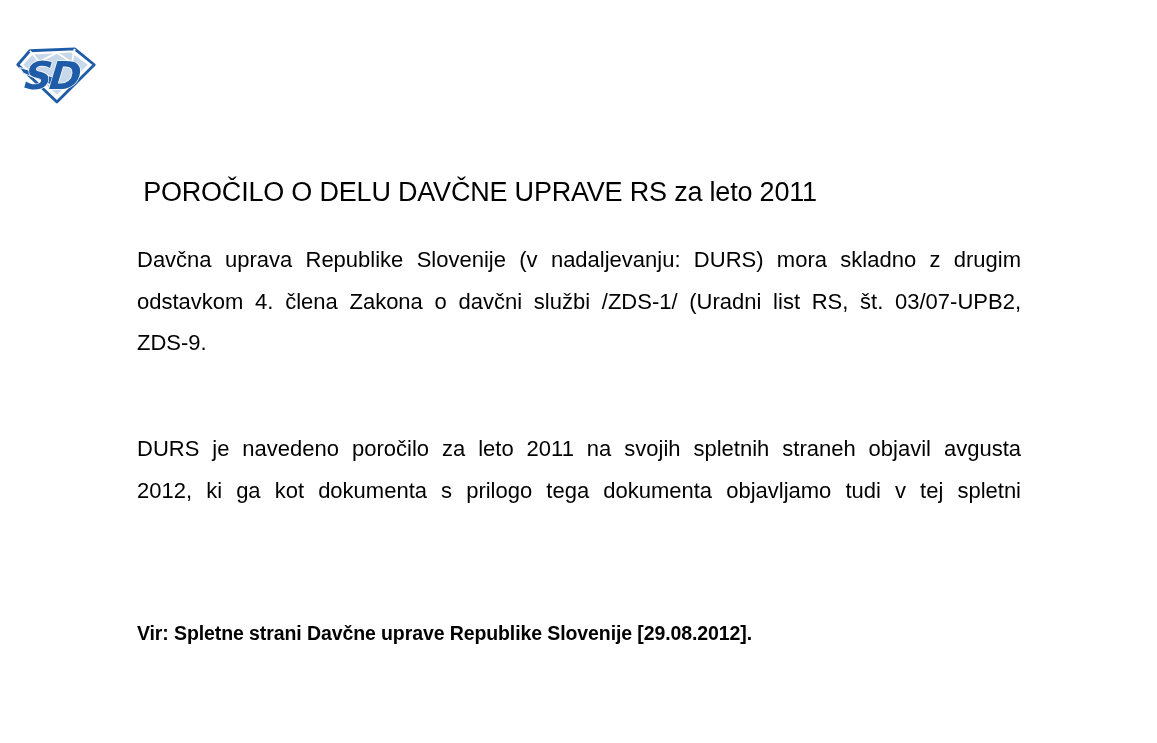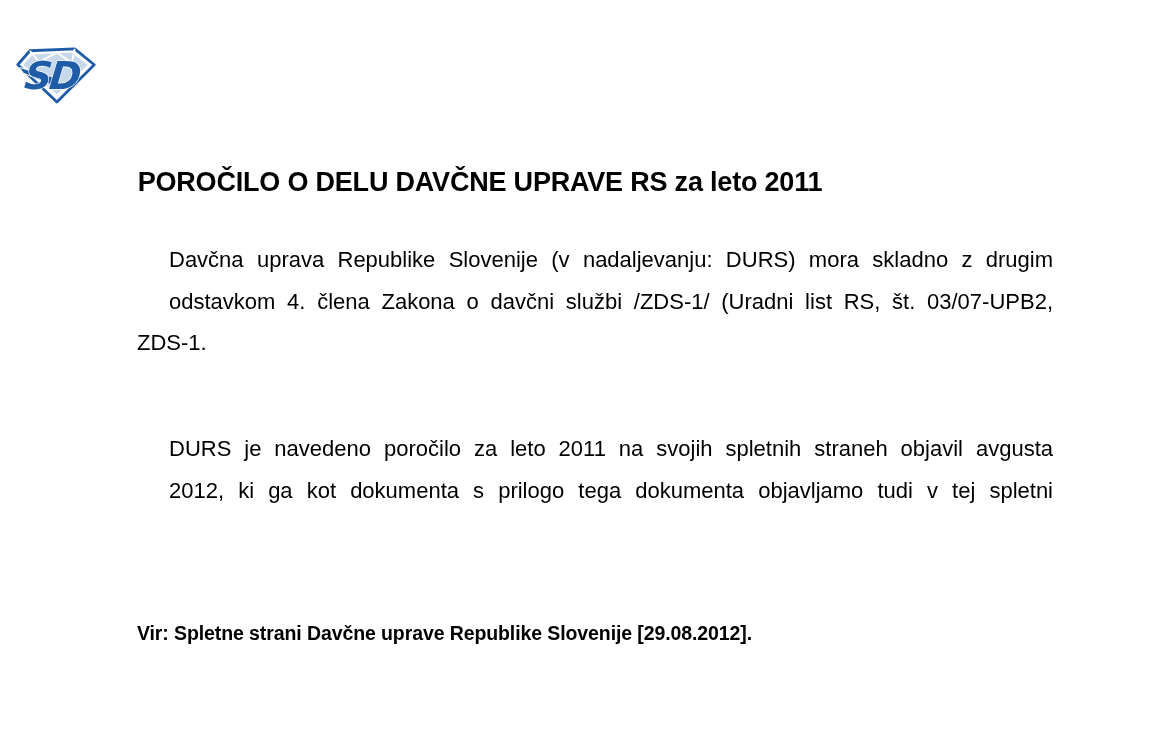--- a/index.html
+++ b/index.html
@@ -21,40 +21,40 @@
     position: absolute;
     left: 14px;
     top: 44px;
     width: 84px;
     height: 62px;
   }
   .logo svg { width: 100%; height: 100%; display: block; }
   .title {
     position: absolute;
     left: 0;
-    top: 166px;
+    top: 176px;
     width: 960px;
     text-align: center;
     font-size: 27px;
-    font-weight: bold;
+    font-weight: normal;
     letter-spacing: -0.2px;
     line-height: 32px;
   }
   .para {
     position: absolute;
     left: 137px;
     width: 884px;
     font-size: 22px;
     line-height: 41.5px;
     word-spacing: 1px;
   }
   .para-1 { top: 239px; }
   .para-2 { top: 428px; }
   .line { width: 100%; white-space: normal; }
-  .line.justified { text-align: justify; text-align-last: justify; margin-left: 32px; }
+  .line.justified { text-align: justify; text-align-last: justify; }
   .bold { font-weight: normal; }
   .source {
     position: absolute;
     left: 137px;
     top: 622px;
     font-size: 19.5px;
     font-weight: bold;
     letter-spacing: -0.1px;
   }
 </style>
@@ -76,21 +76,21 @@
 
       <text x="15" y="47" font-size="41" font-weight="bold" font-style="italic" letter-spacing="-3" transform="skewX(-6)" font-family="'DejaVu Sans', sans-serif" fill="var(--logo-primary, #1e5ca8)" stroke="#ffffff" stroke-width="1.4" paint-order="stroke">SD</text>
     </svg>
   </div>
 
   <h1 class="title">POROČILO O DELU DAVČNE UPRAVE RS za leto 2011</h1>
 
   <div class="para para-1">
       <div class="line justified"><span class="">Davčna uprava Republike Slovenije (v nadaljevanju: DURS) mora skladno z drugim</span></div>
       <div class="line justified"><span class="">odstavkom 4. člena Zakona o davčni službi </span><span class="bold">/ZDS-1/</span><span class=""> (Uradni list RS, št. 03/07-UPB2,</span></div>
-      <div class="line"><span class="">ZDS-1.</span></div>
+      <div class="line"><span class="">ZDS-9.</span></div>
     </div>
 
   <div class="para para-2">
       <div class="line justified"><span class="">DURS je navedeno poročilo za leto 2011 na svojih spletnih straneh objavil avgusta</span></div>
       <div class="line justified"><span class="">2012, ki ga kot dokumenta s prilogo tega dokumenta objavljamo tudi v tej spletni</span></div>
     </div>
 
   <div class="source">Vir: Spletne strani Davčne uprave Republike Slovenije [29.08.2012].</div>
 
 </div>

